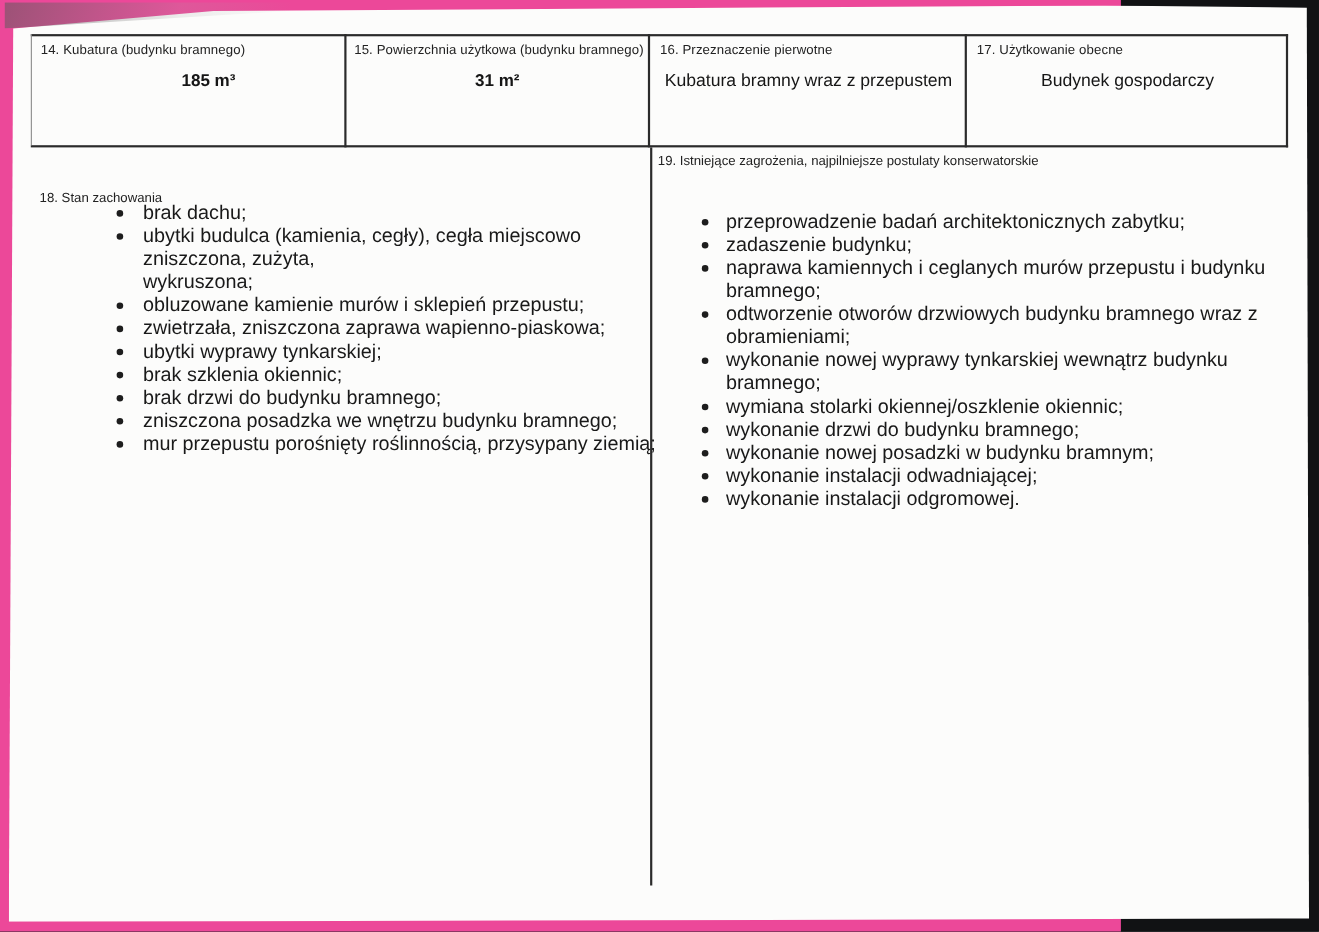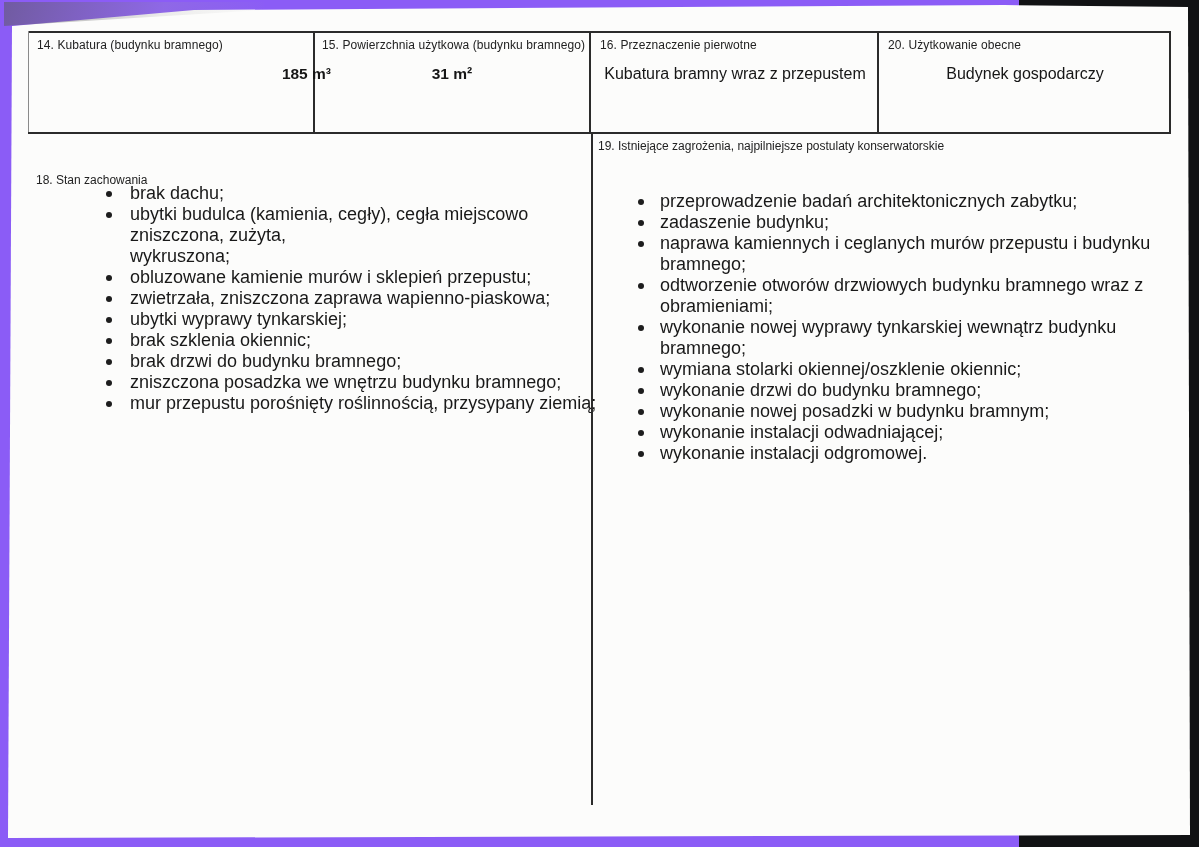--- a/index.html
+++ b/index.html
@@ -8,21 +8,21 @@
     width: 1199px;
     height: 847px;
     background: #111214;
     overflow: hidden;
     font-family: "Liberation Sans", "DejaVu Sans", sans-serif;
   }
   .scan {
     position: relative;
     width: 1019px;
     height: 847px;
-    background: #8b5cf6;
+    background: #ec4899;
   }
   
   .paper {
     position: absolute;
     left: 4px;
     top: 2px;
     width: 1188px;
     height: 838px;
     background: #fcfcfb;
     clip-path: polygon(8px 24px, 190px 8px, 1000px 3px, 1184px 5px, 1186px 833px, 4px 836px);
@@ -60,21 +60,21 @@
     color: #222;
     white-space: nowrap;
   }
   .cell-value {
     margin-top: 13px;
     text-align: center;
     font-size: 16px;
     color: #161616;
   }
   .cell-value.bold { font-weight: bold; font-size: 15.5px; }
-  .cell-14 .cell-value { transform: translateX(18px); text-align: right; }
+  .cell-14 .cell-value { transform: translateX(18px); }
 
   .section-label {
     position: absolute;
     font-size: 12px;
     color: #222;
     white-space: nowrap;
   }
   .sec18-label { left: 36px;  top: 138px; margin-top: 35px; }
   .sec19-label { left: 598px; top: 139px; }
 
@@ -127,21 +127,21 @@
   </div>
   <div class="cell cell-15">
     <div class="cell-label">15. Powierzchnia użytkowa (budynku bramnego)</div>
     <div class="cell-value bold">31 m²</div>
   </div>
   <div class="cell cell-16">
     <div class="cell-label">16. Przeznaczenie pierwotne</div>
     <div class="cell-value">Kubatura bramny wraz z przepustem</div>
   </div>
   <div class="cell cell-17">
-    <div class="cell-label">20. Użytkowanie obecne</div>
+    <div class="cell-label">17. Użytkowanie obecne</div>
     <div class="cell-value">Budynek gospodarczy</div>
   </div>
 
   <div class="section-label sec18-label">18. Stan zachowania</div>
   <ul class="bullets list-18">
       <li>
       <span class="dot"></span>
       <span class="item-text">brak dachu;</span>
     </li>
       <li>

